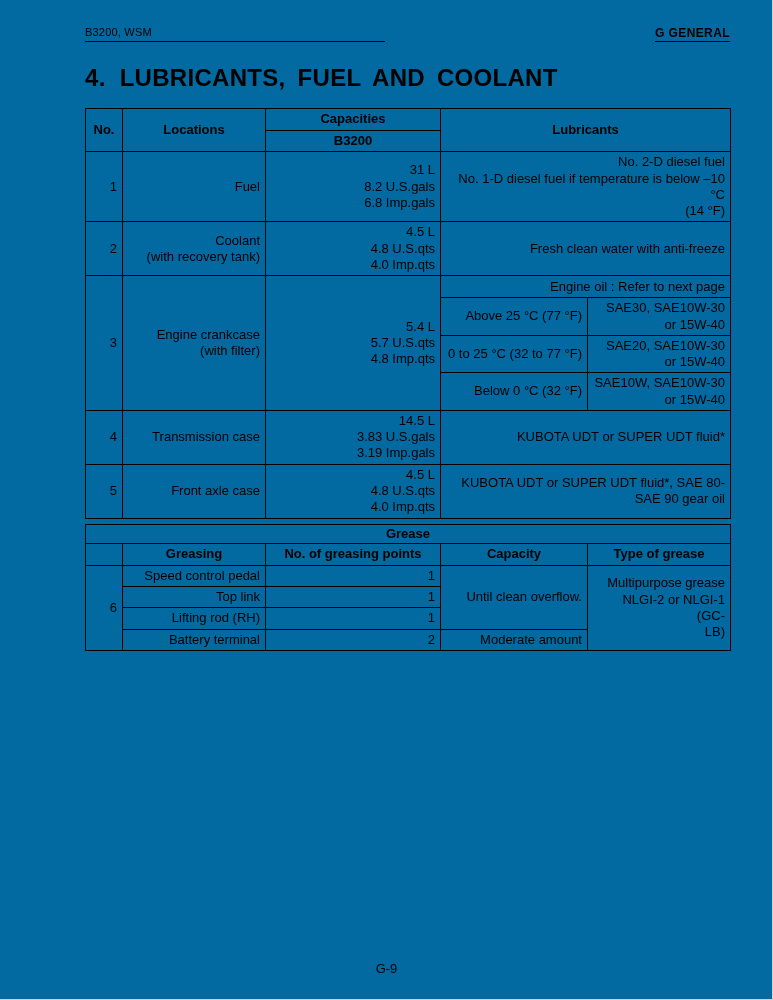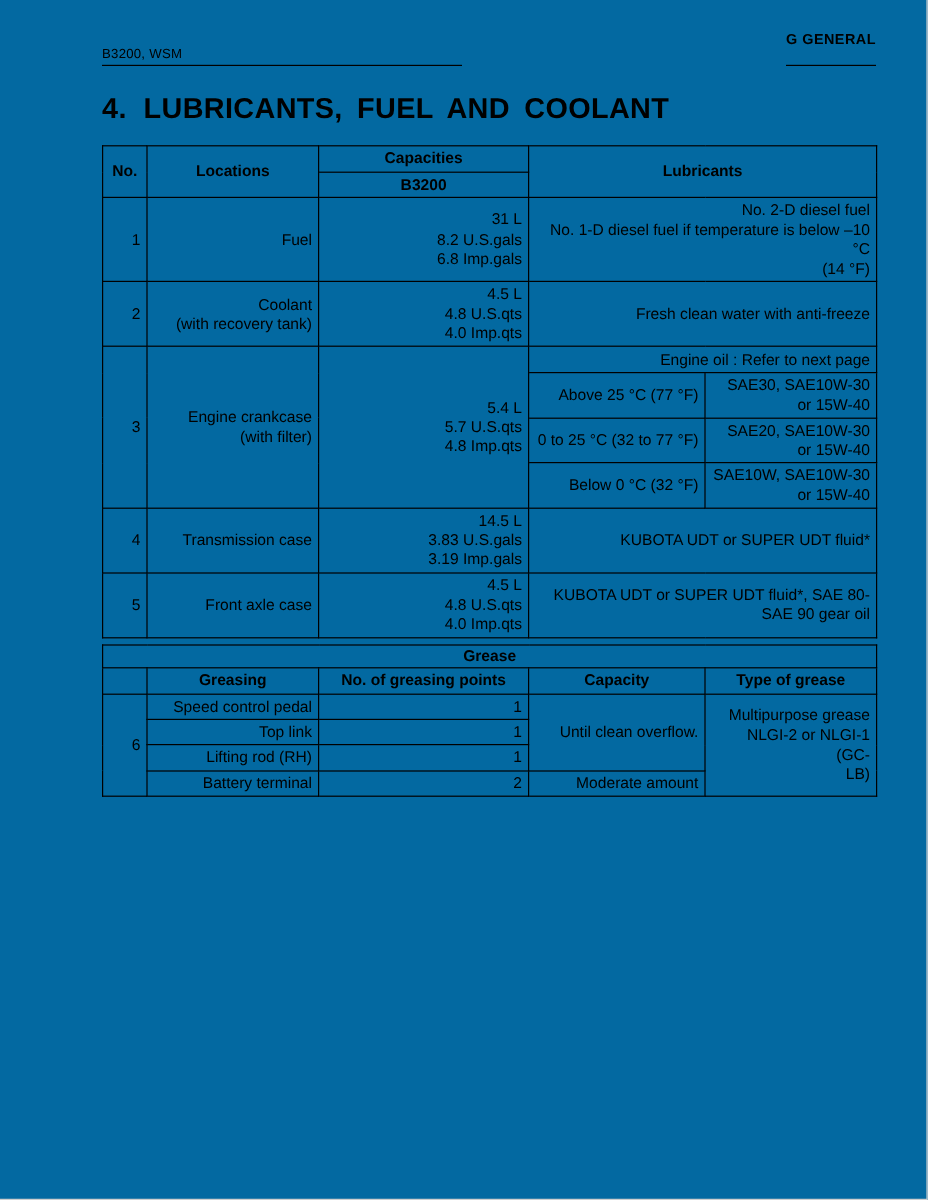--- a/index.html
+++ b/index.html
@@ -29,21 +29,21 @@
   .header-left {
     width: 300px;
     border-bottom: 1px solid #000;
     padding-bottom: 3px;
     letter-spacing: 0.2px;
   }
   .header-right {
     font-weight: bold;
     font-size: 12px;
     border-bottom: 1.5px solid #000;
-    padding-bottom: 14px;
+    padding-bottom: 1px;
     letter-spacing: 0.4px;
   }
   
   .section-title {
     font-size: 24px;
     font-weight: bold;
     letter-spacing: 0.3px;
     word-spacing: 5px;
     margin-bottom: 16px;
   }
@@ -232,14 +232,15 @@
       </tr>
       <tr class="g-row">
         <td>Battery terminal</td>
         <td class="center">2</td>
         <td>Moderate amount</td>
       </tr>
     </tbody>
   </table>
 
 
+  <div class="page-footer">G-9</div>
 
 </div>
 
 </body></html>

